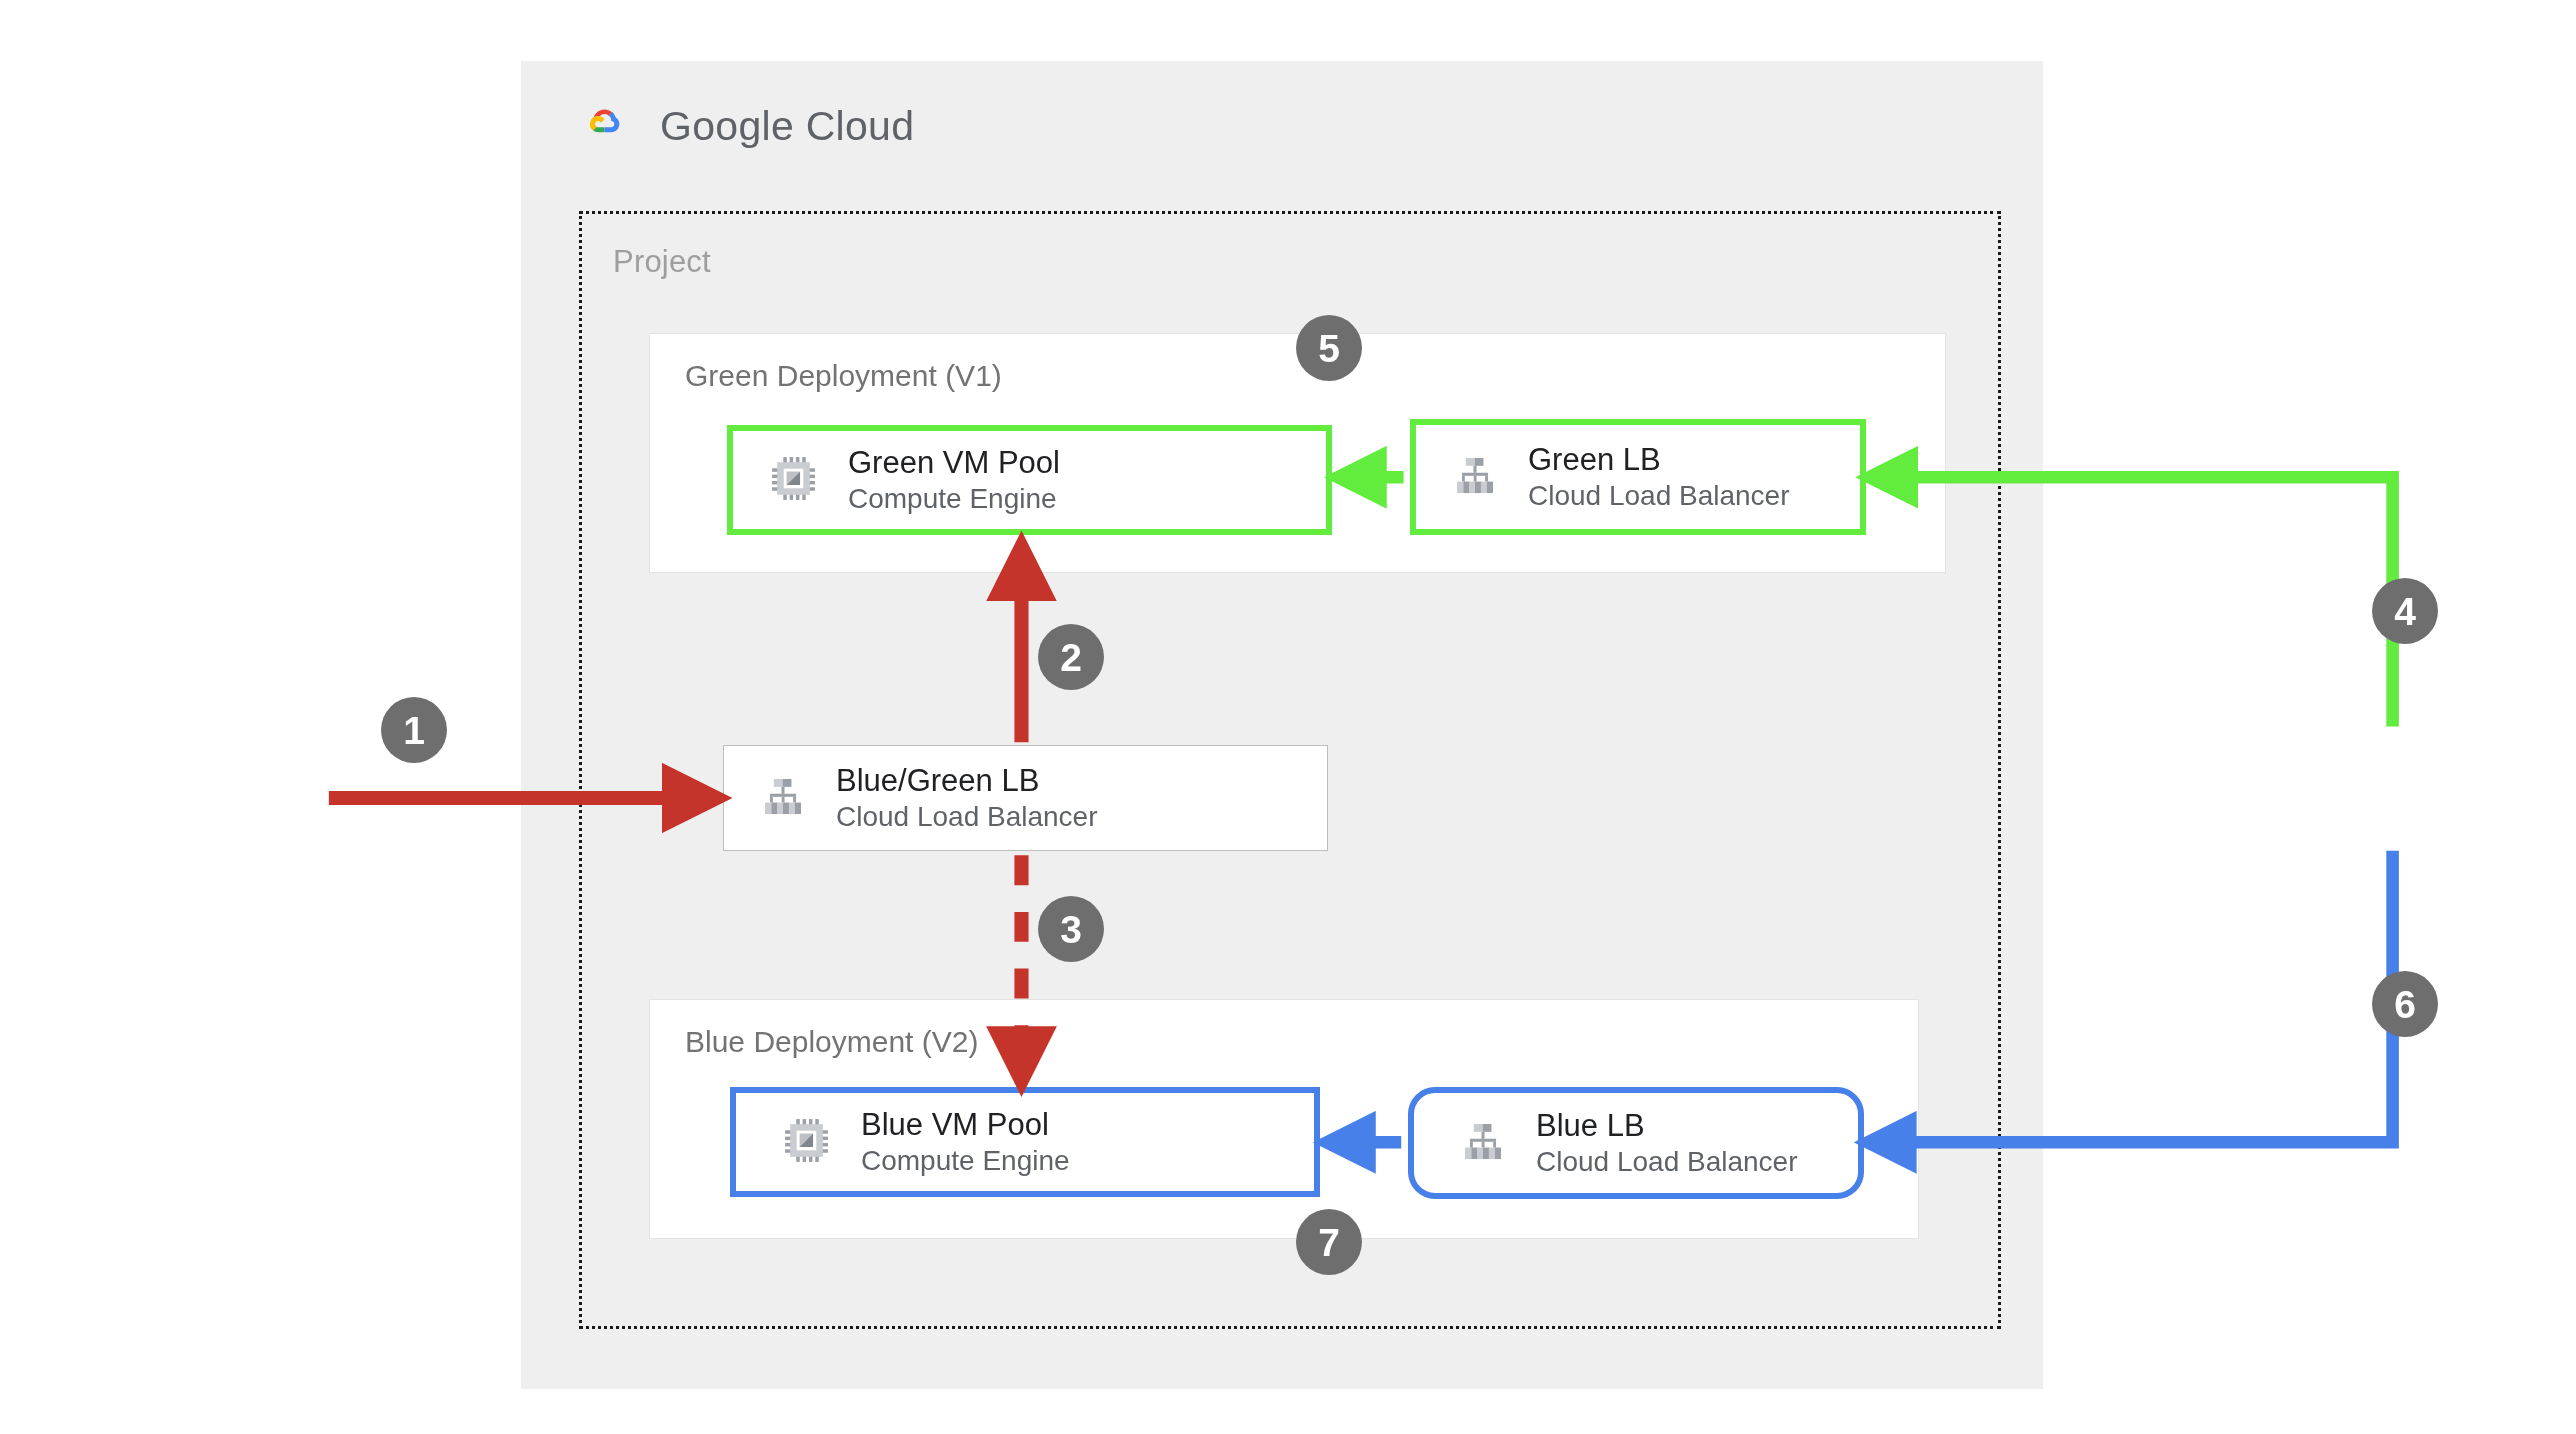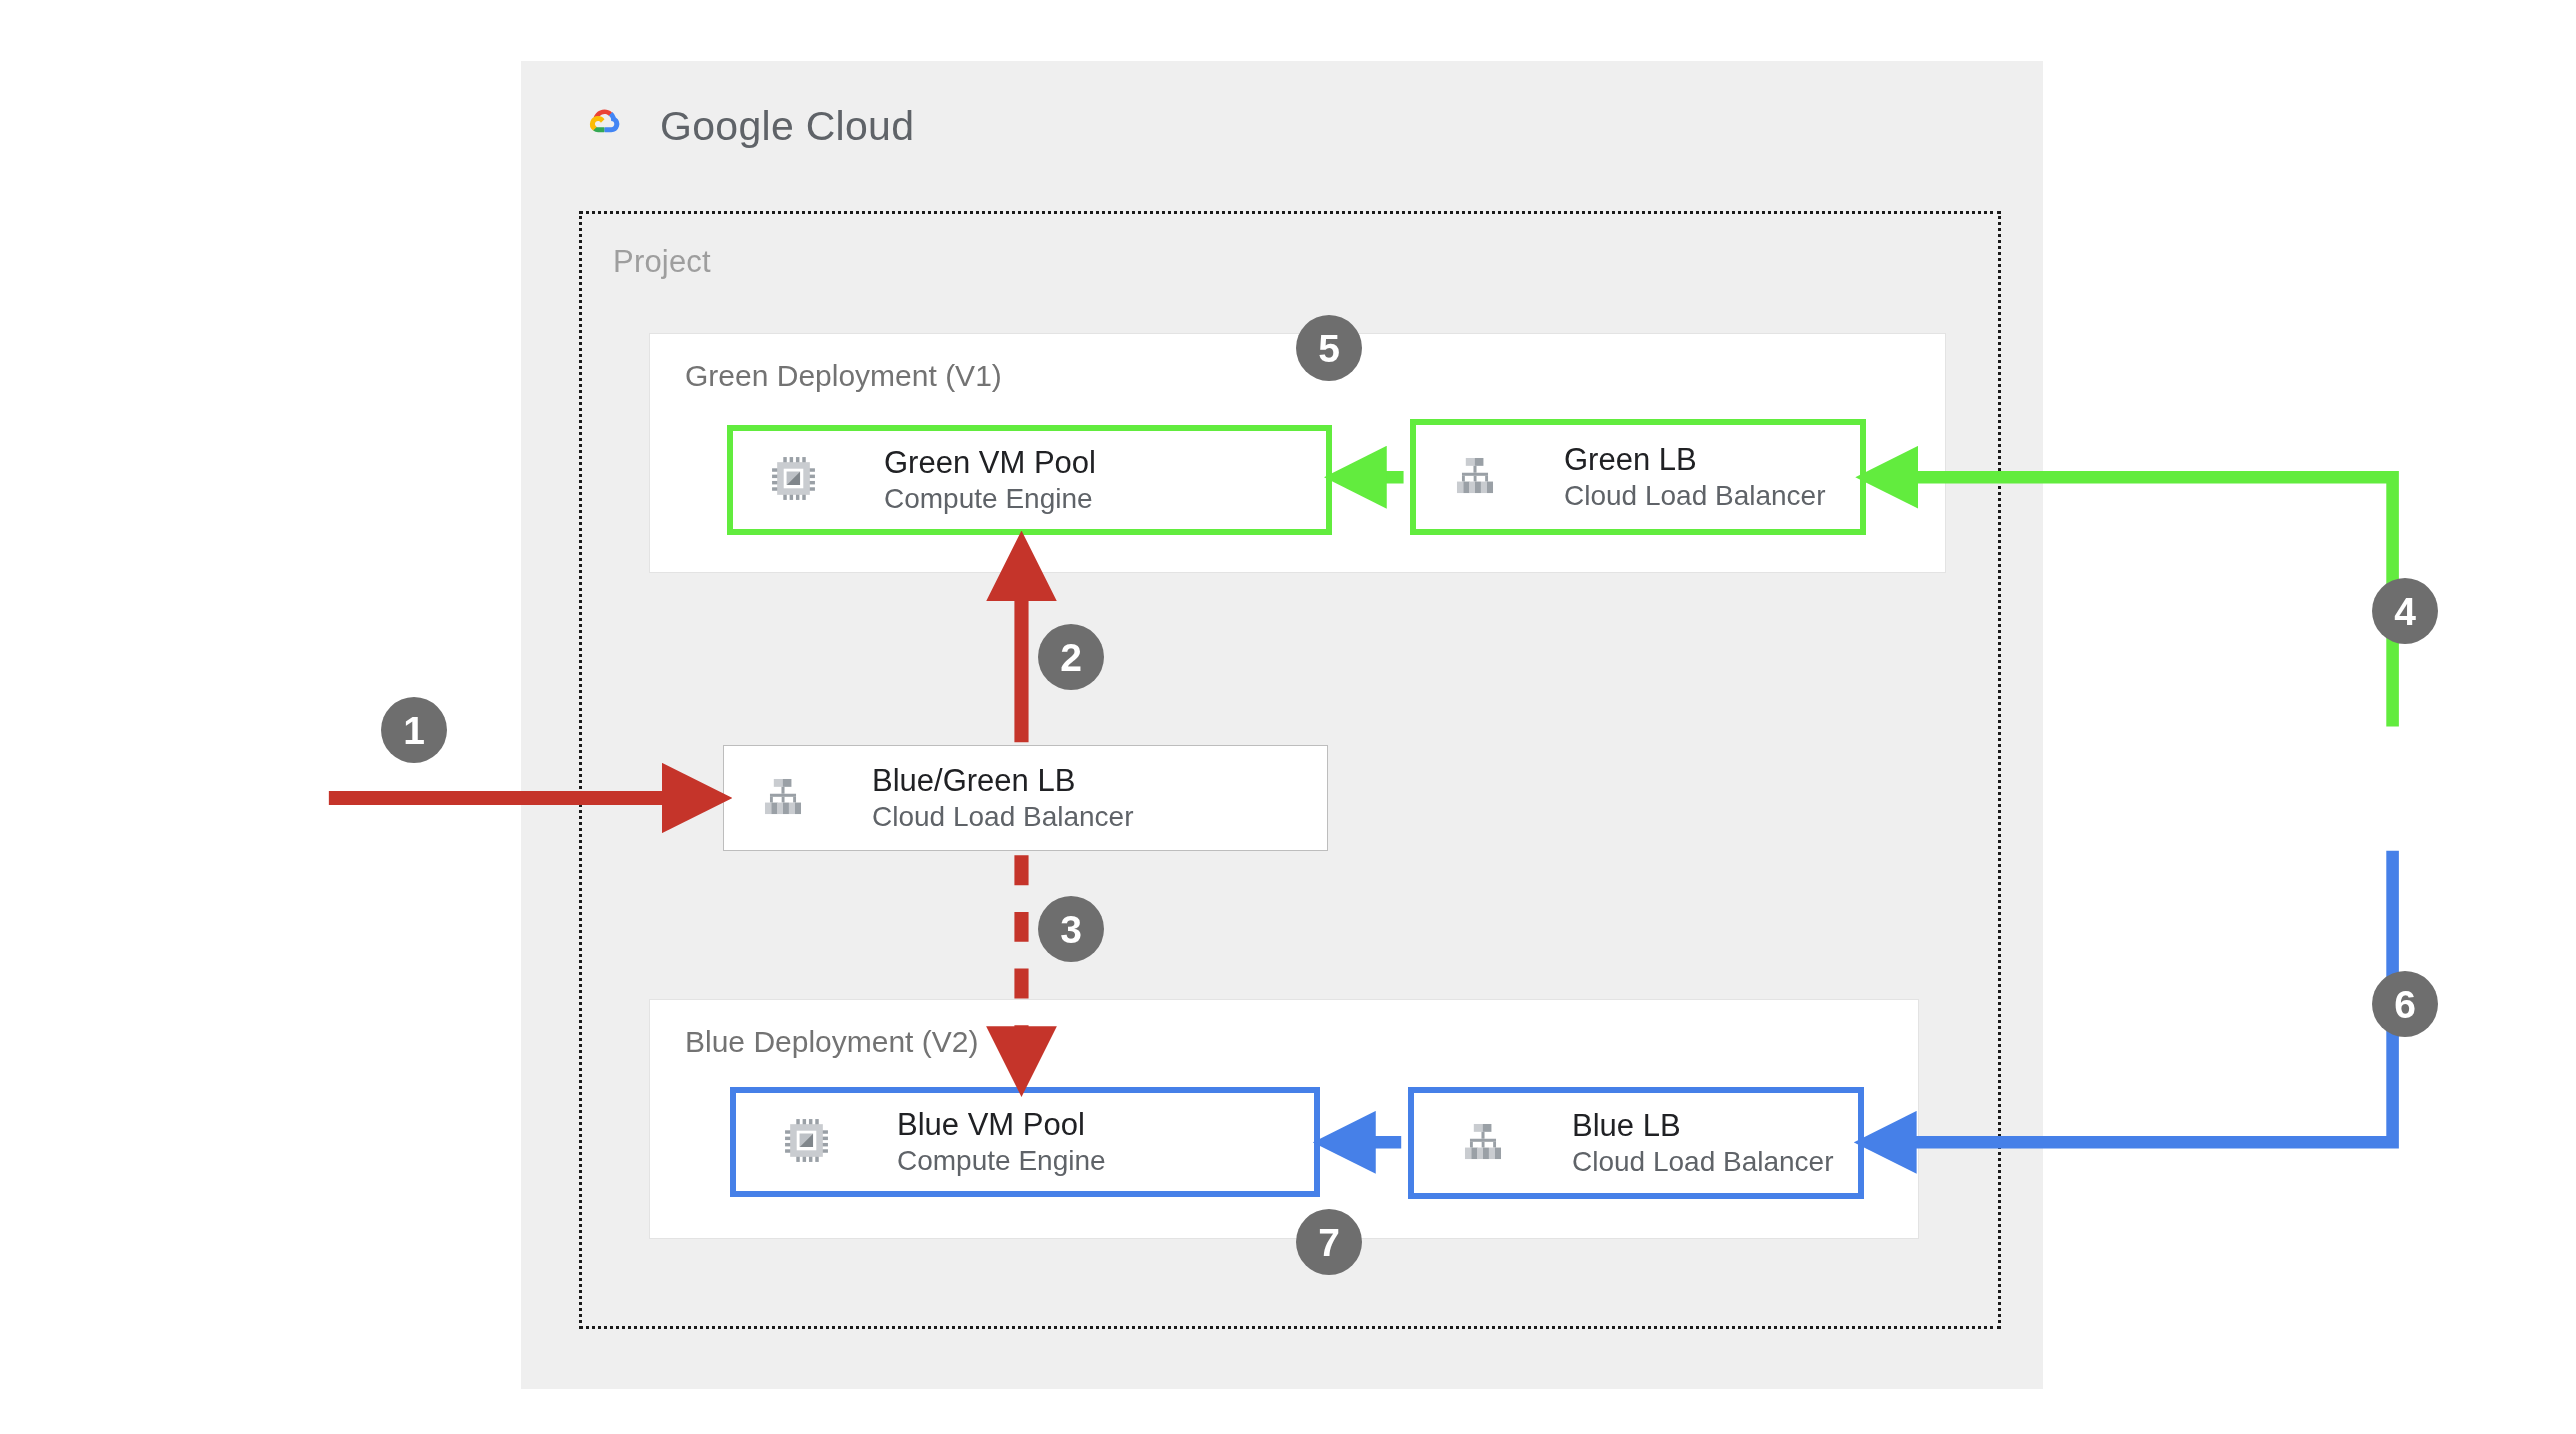--- a/index.html
+++ b/index.html
@@ -31,36 +31,36 @@
   .green-deploy{left:649px;top:333px;width:1297px;height:240px;}
   .blue-deploy {left:649px;top:999px;width:1270px;height:240px;}
   .deploy-label{
     position:absolute;left:35px;top:25px;
     font-size:30px;color:#737373;white-space:nowrap;
   }
 
   
   .card{
     position:absolute;background:#ffffff;box-sizing:border-box;
-    display:flex;align-items:center;gap:36px;
+    display:flex;align-items:center;
   }
   .card .ico{flex:0 0 auto;margin-left:36px;margin-right:30px;}
   .card .txt{display:flex;flex-direction:column;justify-content:center;}
   .card .ttl{font-size:31px;color:#202124;line-height:1.22;white-space:nowrap;}
   .card .sub{font-size:28px;color:#5f6368;line-height:1.22;white-space:nowrap;}
 
   .card-green{border:6.3px solid #62ec3e;}
   .card-blue {border:6.3px solid #4680e8;padding-left:10px;}
   .card-plain{border:1.6px solid #bdbdbd;}
 
   .green-vm{left:727px;top:425px;width:605px;height:110px;}
   .green-lb{left:1410px;top:419px;width:456px;height:116px;}
   .bg-lb   {left:723px;top:745px;width:605px;height:106px;}
   .blue-vm {left:730px;top:1087px;width:590px;height:110px;}
-  .blue-lb {left:1408px;top:1087px;width:456px;height:112px;}
+  .blue-lb {left:1408px;top:1087px;width:456px;height:112px;border-radius:27px;}
 
   
   .actor{
     position:absolute;background:#fdf6de;border:1.6px solid #9e9e9e;
     box-sizing:border-box;display:flex;align-items:center;
   }
   .actor .ico{flex:0 0 auto;margin-left:28px;margin-right:31px;}
   .actor .lbl{font-size:31px;color:#202124;white-space:nowrap;}
   .users-box{left:59px;top:740px;width:267px;height:116px;}
   .qadev-box{left:2251px;top:730px;width:283px;height:118px;}

